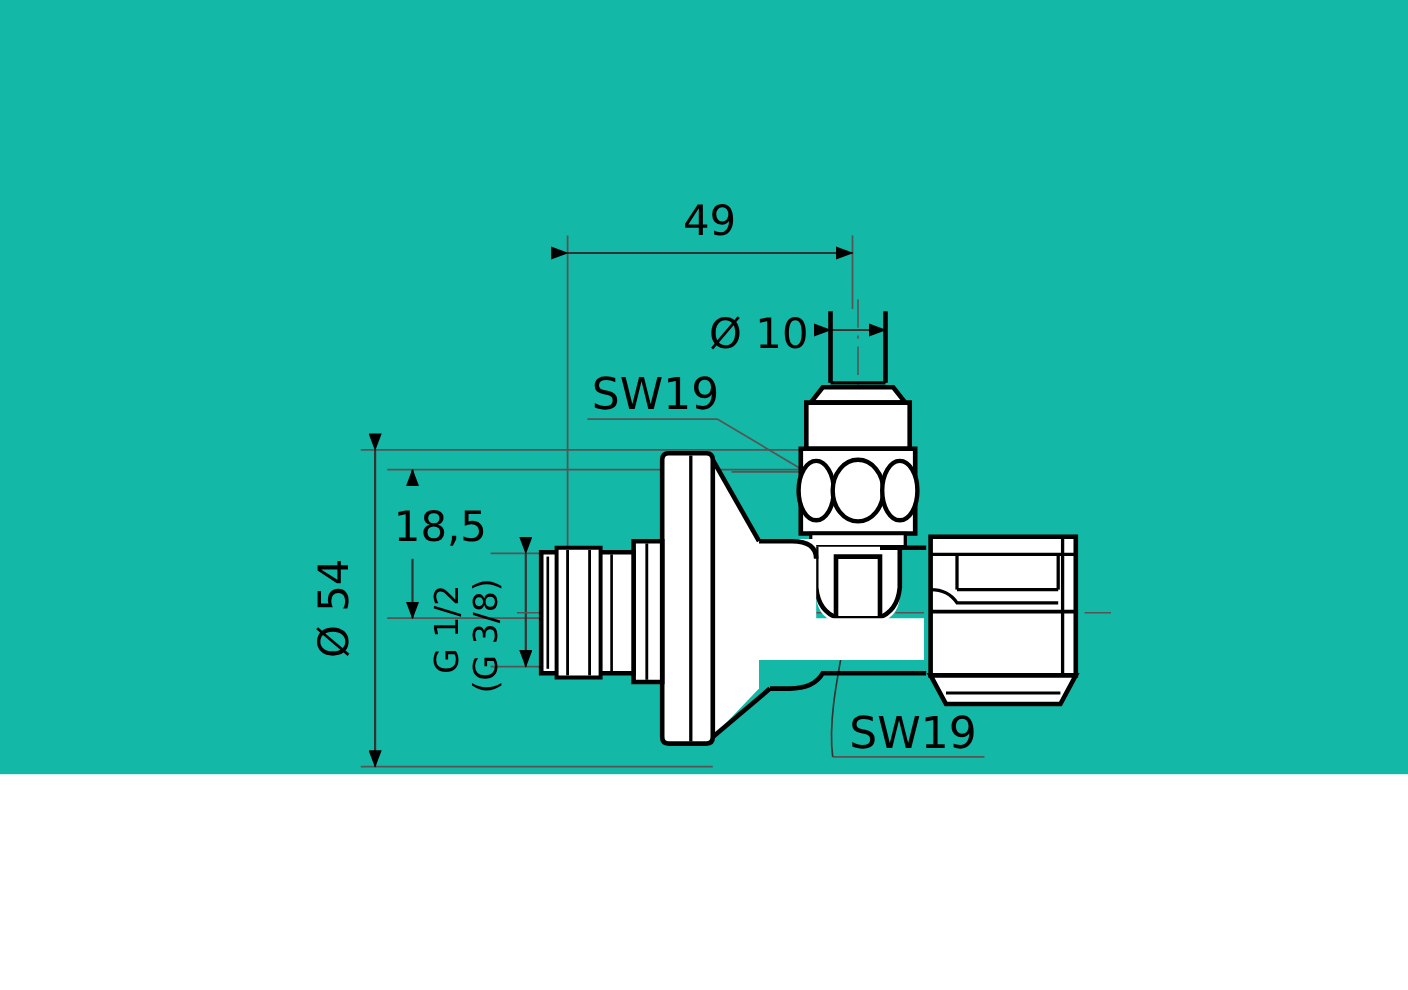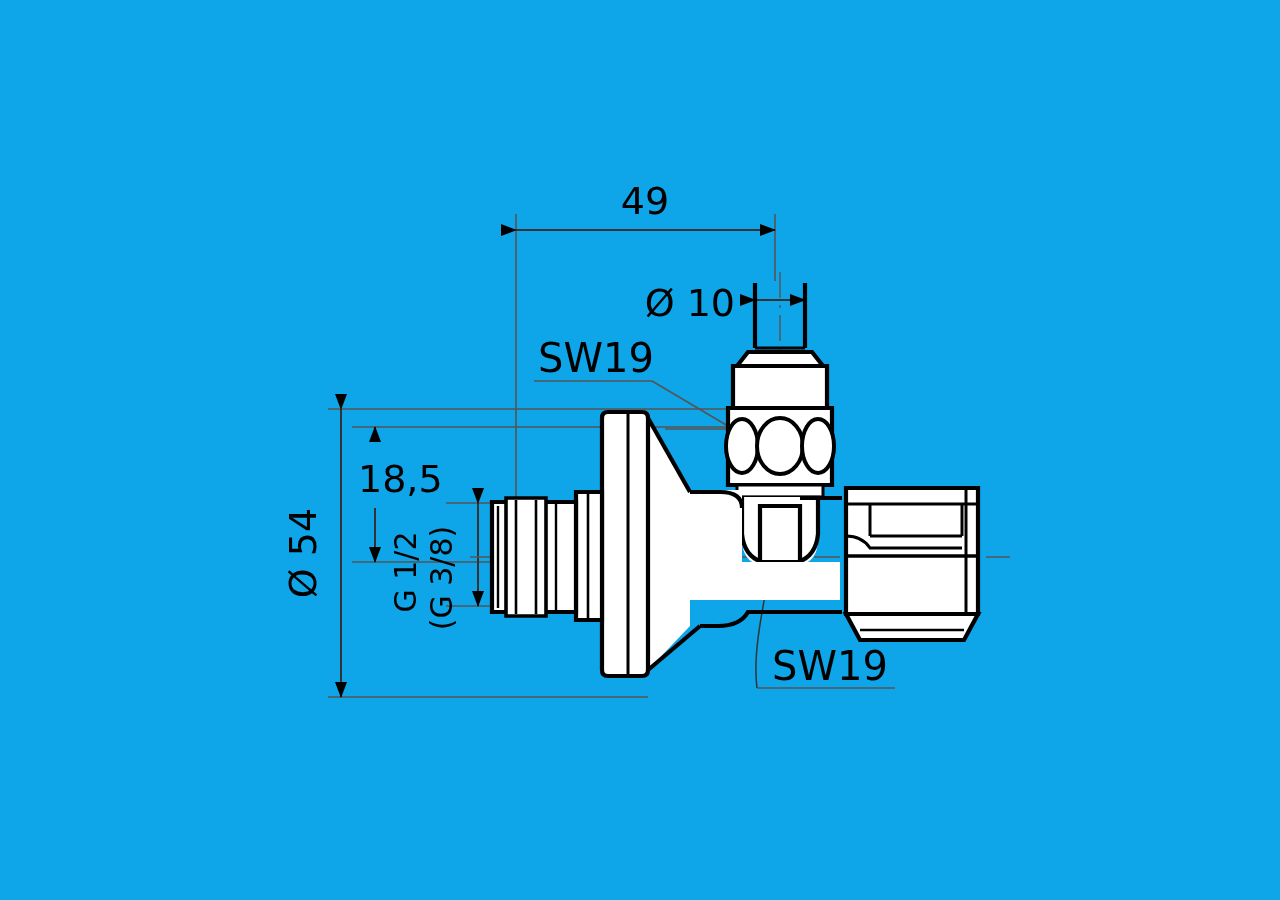--- a/index.html
+++ b/index.html
@@ -6,22 +6,22 @@
     margin: 0;
     padding: 0;
     background: #ffffff;
   }
   body {
     font-family: "DejaVu Sans", "Liberation Sans", sans-serif;
   }
   #sheet {
     position: relative;
     width: 1280px;
-    height: 900px;
-    background: #0ea5e9;
+    height: 704px;
+    background: #14b8a6;
     overflow: hidden;
   }
   #sheet svg {
     position: absolute;
     left: 0;
     top: 0;
   }
   .lbl {
     font-family: "DejaVu Sans", "Liberation Sans", sans-serif;
     fill: #000000;

